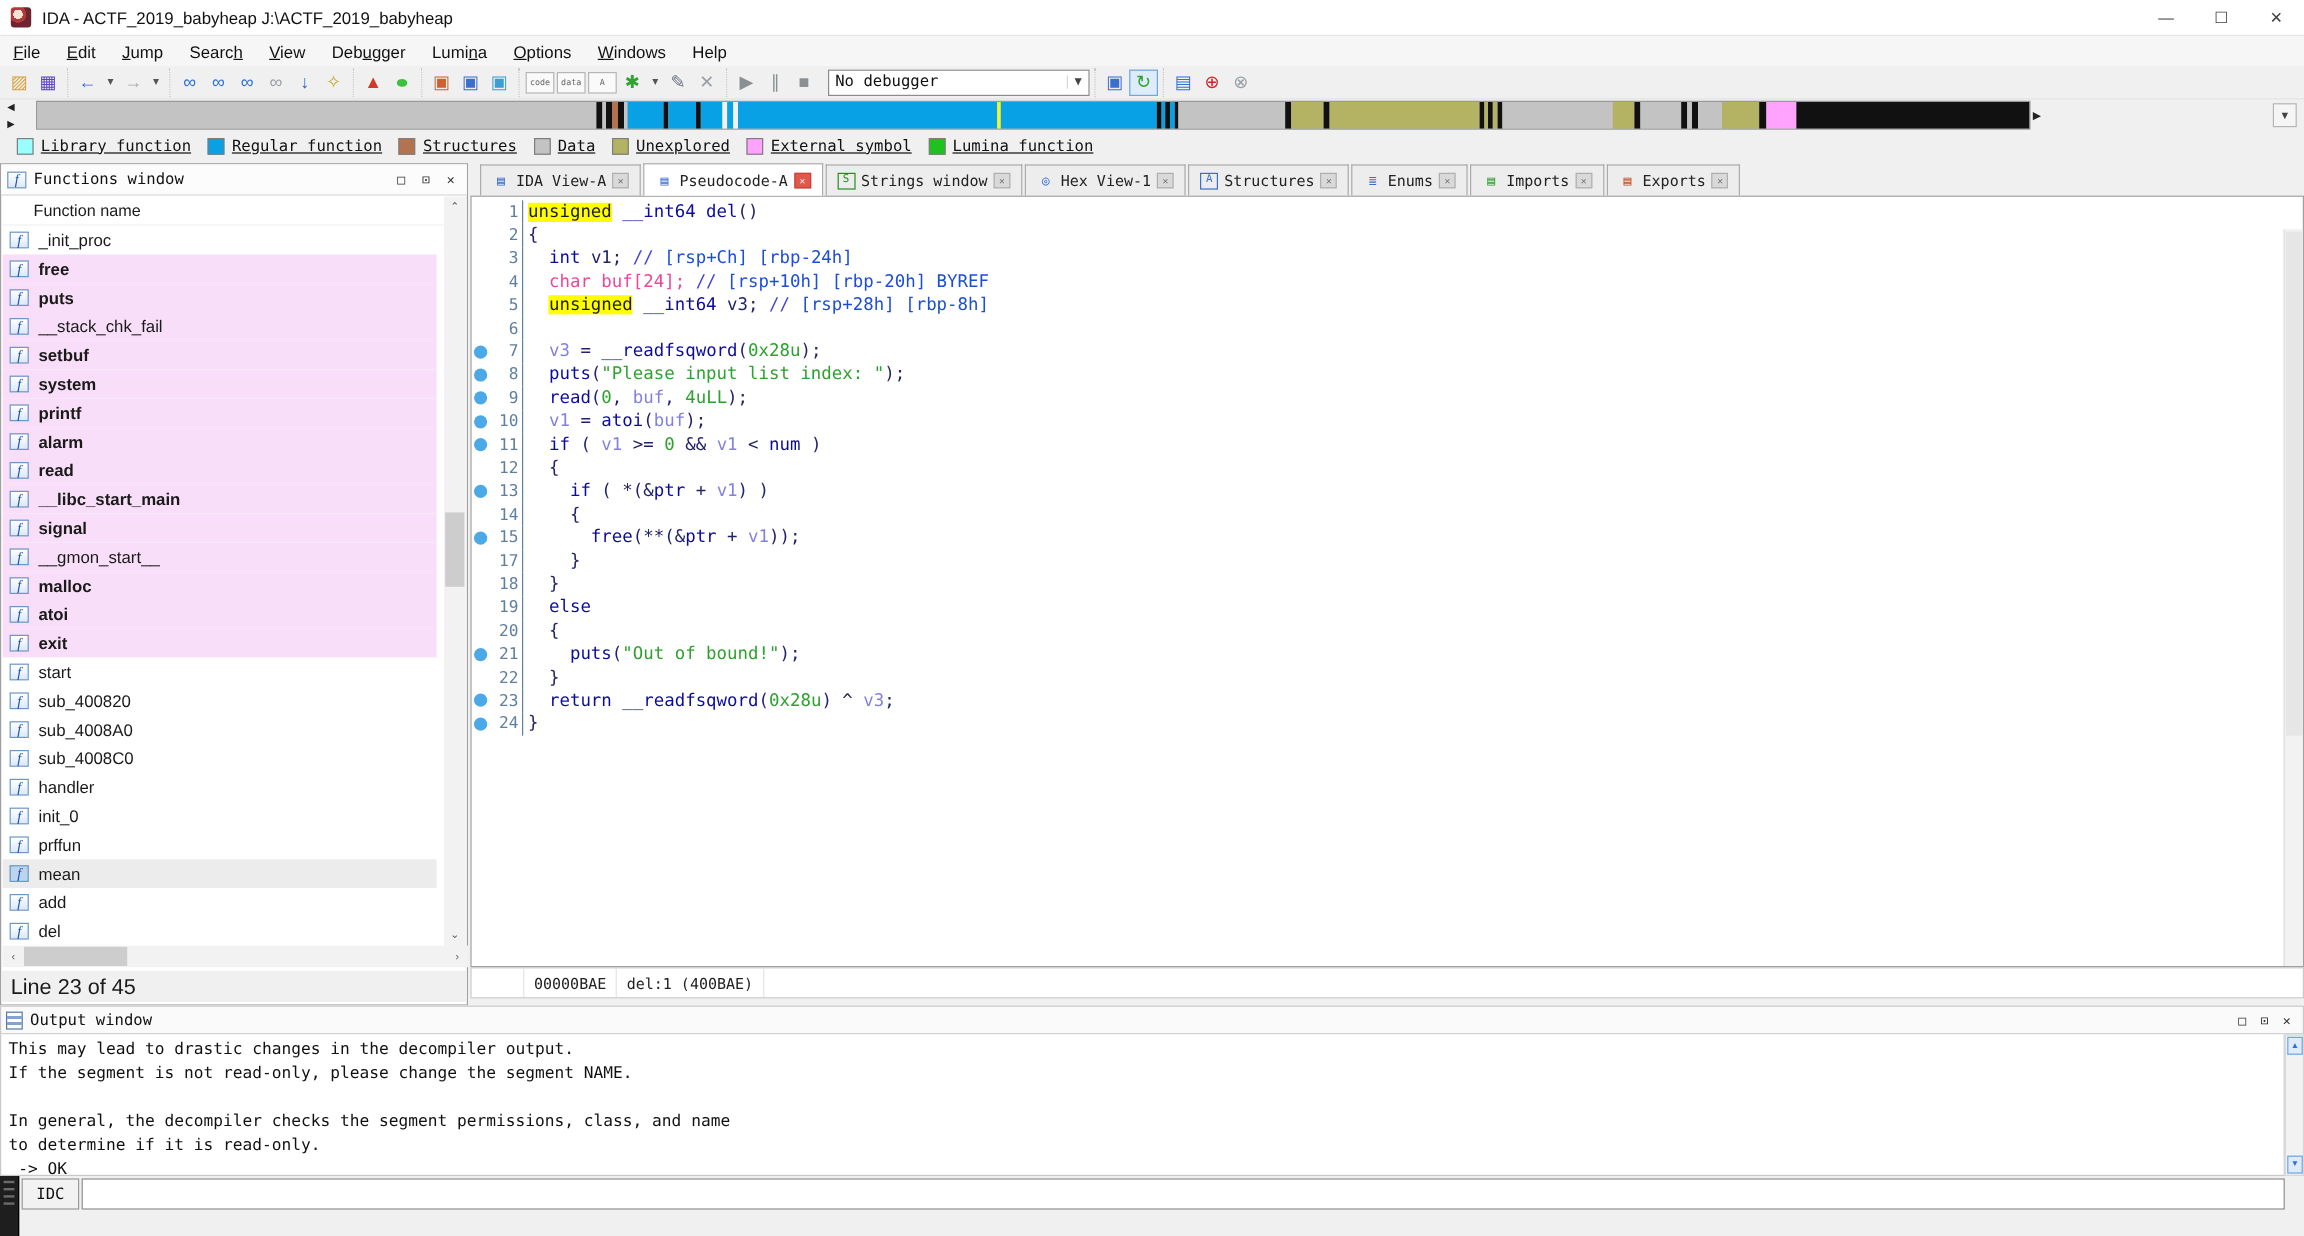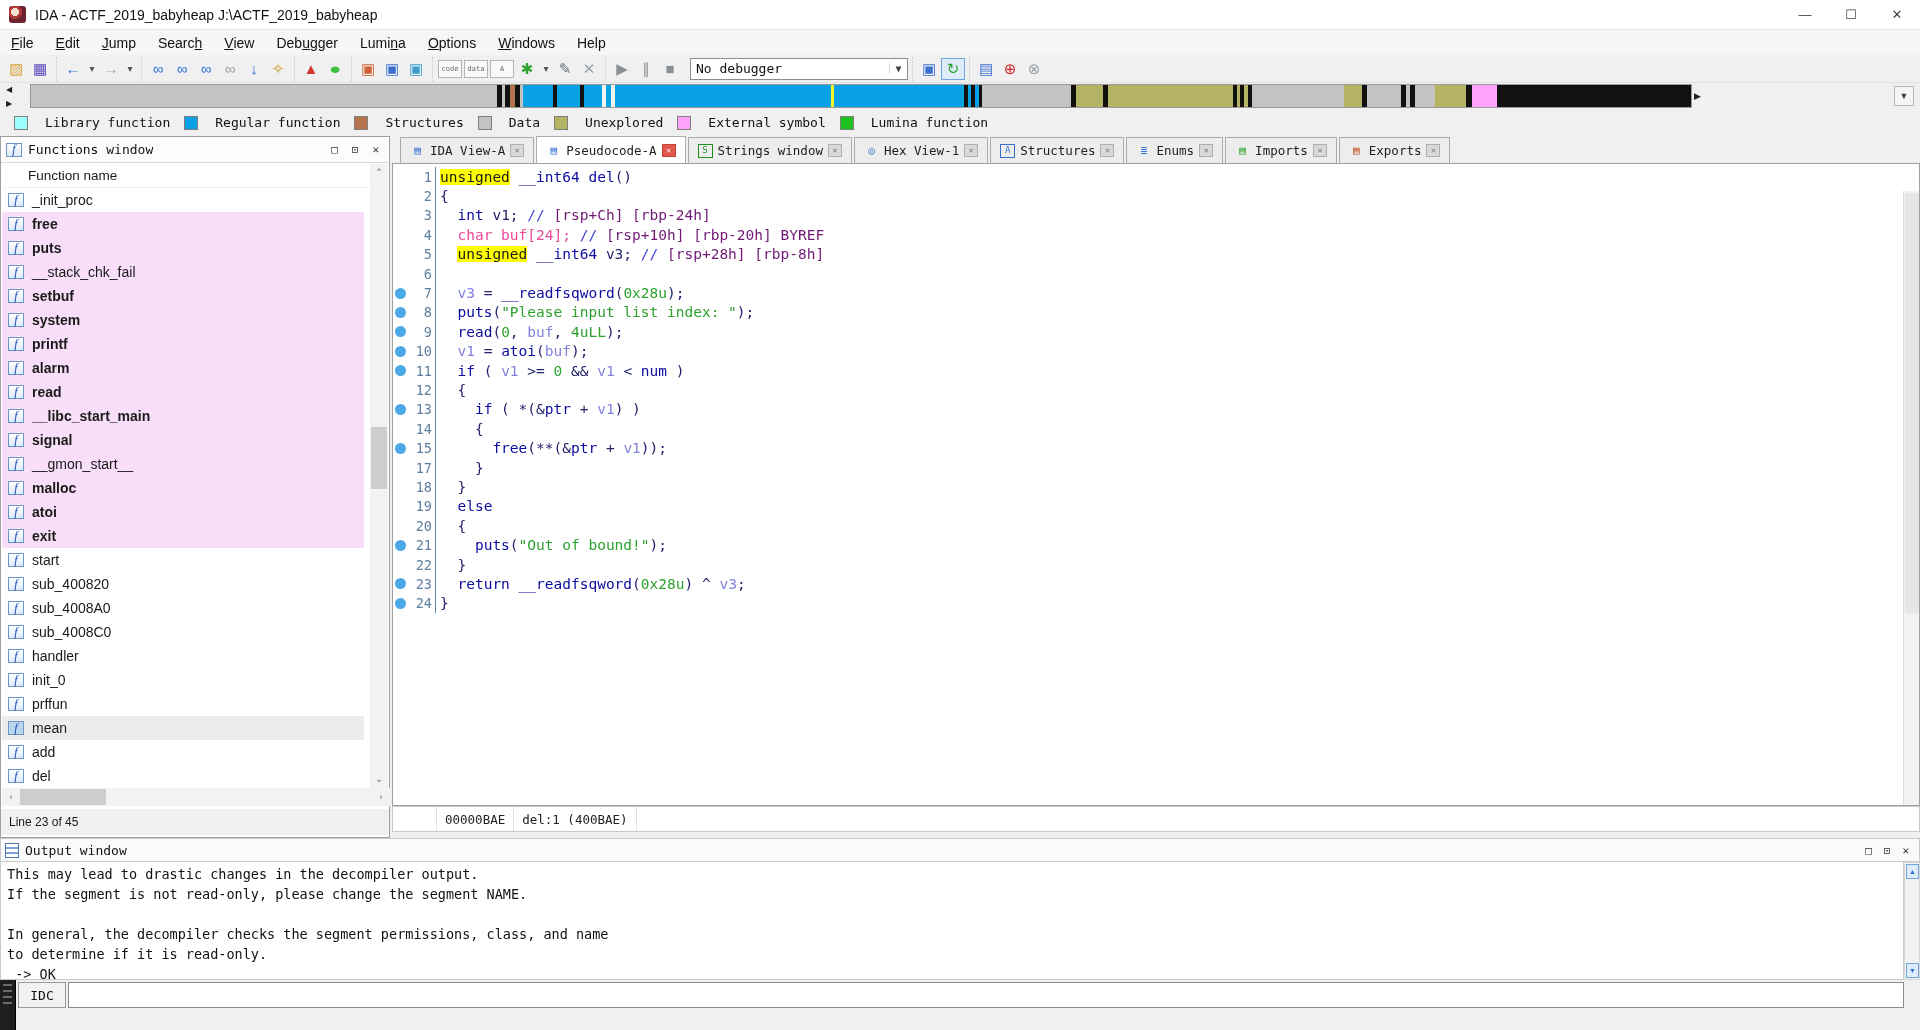--- a/index.html
+++ b/index.html
@@ -49,21 +49,21 @@
              border:1px solid #9A9A9A; overflow:hidden; }
   .band-seg { position:absolute; top:0; height:24px; }
   #nav-right-arrow { position:absolute; left:1694px; top:8px; font-size:9px; color:#222; }
   #nav-drop { position:absolute; left:1894px; top:3px; width:20px; height:20px; border:1px solid #B5B5B5;
               background:#F5F5F5; text-align:center; font-size:9px; color:#444; line-height:19px; }
 
   
   #legend { position:absolute; left:0; top:110px; width:1920px; height:24px; display:flex;
             align-items:center; gap:14px; padding-left:14px;
             font-family:"DejaVu Sans Mono",monospace; font-size:13px; color:#111; }
-  .legend-item { display:flex; align-items:flex-end; gap:17px; }
+  .legend-item { display:flex; align-items:center; gap:6px;text-decoration:underline; }
   .legend-sq { width:14px; height:14px; border:1px solid #7E7E7E; }
 
   
   #functions-panel { position:absolute; left:0; top:136px; width:390px; height:702px;
                      background:#FFFFFF; border:1px solid #A0A0A0; }
   #fp-titlebar { height:26px; display:flex; align-items:center; background:#FCFCFC;
                  border-bottom:1px solid #D9D9D9; font-family:"DejaVu Sans Mono",monospace;
                  font-size:13px; color:#111; }
   .fp-title-icon { width:16px; height:14px; margin:0 6px 0 5px; border:1px solid #6C96C8;
                    background:linear-gradient(#FFFFFF,#DCE9F8); color:#1A50B0;
@@ -86,21 +86,21 @@
   
   #fp-vscroll { position:absolute; right:1px; top:27px; width:18px; height:624px; background:#F2F2F2; }
   #fp-vthumb { position:absolute; left:1px; top:263px; width:16px; height:62px; background:#CDCDCD; }
   .scroll-arrow { position:absolute; left:0; width:18px; height:17px; text-align:center; font-size:9px;
                   color:#606060; line-height:17px; background:#F2F2F2; }
   #fp-hscroll { position:absolute; left:1px; bottom:31px; width:388px; height:18px; background:#F2F2F2; }
   #fp-hthumb { position:absolute; left:18px; top:1px; width:86px; height:16px; background:#CDCDCD; }
   .hscroll-arrow { position:absolute; top:0; width:18px; height:18px; text-align:center; font-size:9px;
                    color:#606060; line-height:18px; }
   #fp-footer { position:absolute; left:0; bottom:2px; height:26px; line-height:26px; padding-left:8px;
-               font-size:12px; color:#1A1A1A; background:#F0F0F0; width:388px; }
+               font-size:18px; color:#1A1A1A; background:#F0F0F0; width:388px; }
 
   
   #doc-pane { position:absolute; left:392px; top:136px; width:1528px; height:702px; background:#F0F0F0; }
   #tabbar { position:absolute; left:8px; top:0; right:0; height:27px; display:flex; align-items:flex-end; }
   .tab { height:26px; display:flex; align-items:center; gap:5px; padding:0 9px 0 9px; margin-right:2px;
          background:#EDEDED; border:1px solid #ABABAB; border-bottom:none; font-family:"DejaVu Sans Mono",monospace;
          font-size:12.5px; color:#222; position:relative; }
   .tab.active { background:#FFFFFF; height:27px; z-index:2; }
   .tab-icon { width:15px; height:14px; display:flex; align-items:center; justify-content:center;
               font-size:11px; line-height:1; }
@@ -116,21 +116,21 @@
              font-family:"DejaVu Sans Mono",monospace; font-size:14.5px; }
   .pc-bp { width:14px; flex:none; display:flex; align-items:center; justify-content:center; }
   .pc-dot { width:11px; height:11px; border-radius:50%; background:#4AA9E6; }
   .pc-ln { width:28px; flex:none; text-align:right; color:#5F7FA0; font-size:13.5px; padding-right:3px; }
   .pc-gut { width:0; flex:none; border-left:1.5px solid #5F7FA0; height:19.4px; margin-right:4px; }
   .pc-code { white-space:pre; }
   .pc-code .kw { color:#0B0B9E; }
   .pc-code .pl { color:#23236B; }
   .pc-code .lv { color:#8282DE; }
   .pc-code .gn { color:#2EA22E; }
-  .pc-code .cm { color:#701a75; }
+  .pc-code .cm { color:#1d4ed8; }
   .pc-code .cs { color:#4343D6; }
   .pc-code .dg { color:#ec4899; }
   .pc-code .hl { background:#FFFF00; color:#1A1A1A; }
   #pc-vscroll { position:absolute; right:0px; top:27px; width:16px; height:643px; background:#F2F2F2;
                 border-left:1px solid #DCDCDC; }
   #pc-vthumb { position:absolute; left:1px; top:2px; width:14px; height:420px; background:#E6E6E6; }
   #pc-status { position:absolute; left:0; top:670px; width:1528px; height:26px; background:#FFFFFF;
                border:1px solid #C8C8C8; display:flex; align-items:stretch;
                font-family:"DejaVu Sans Mono",monospace; font-size:12.5px; color:#222; }
   #pc-status .spacer { width:44px; border-right:1px solid #E3E3E3; }

